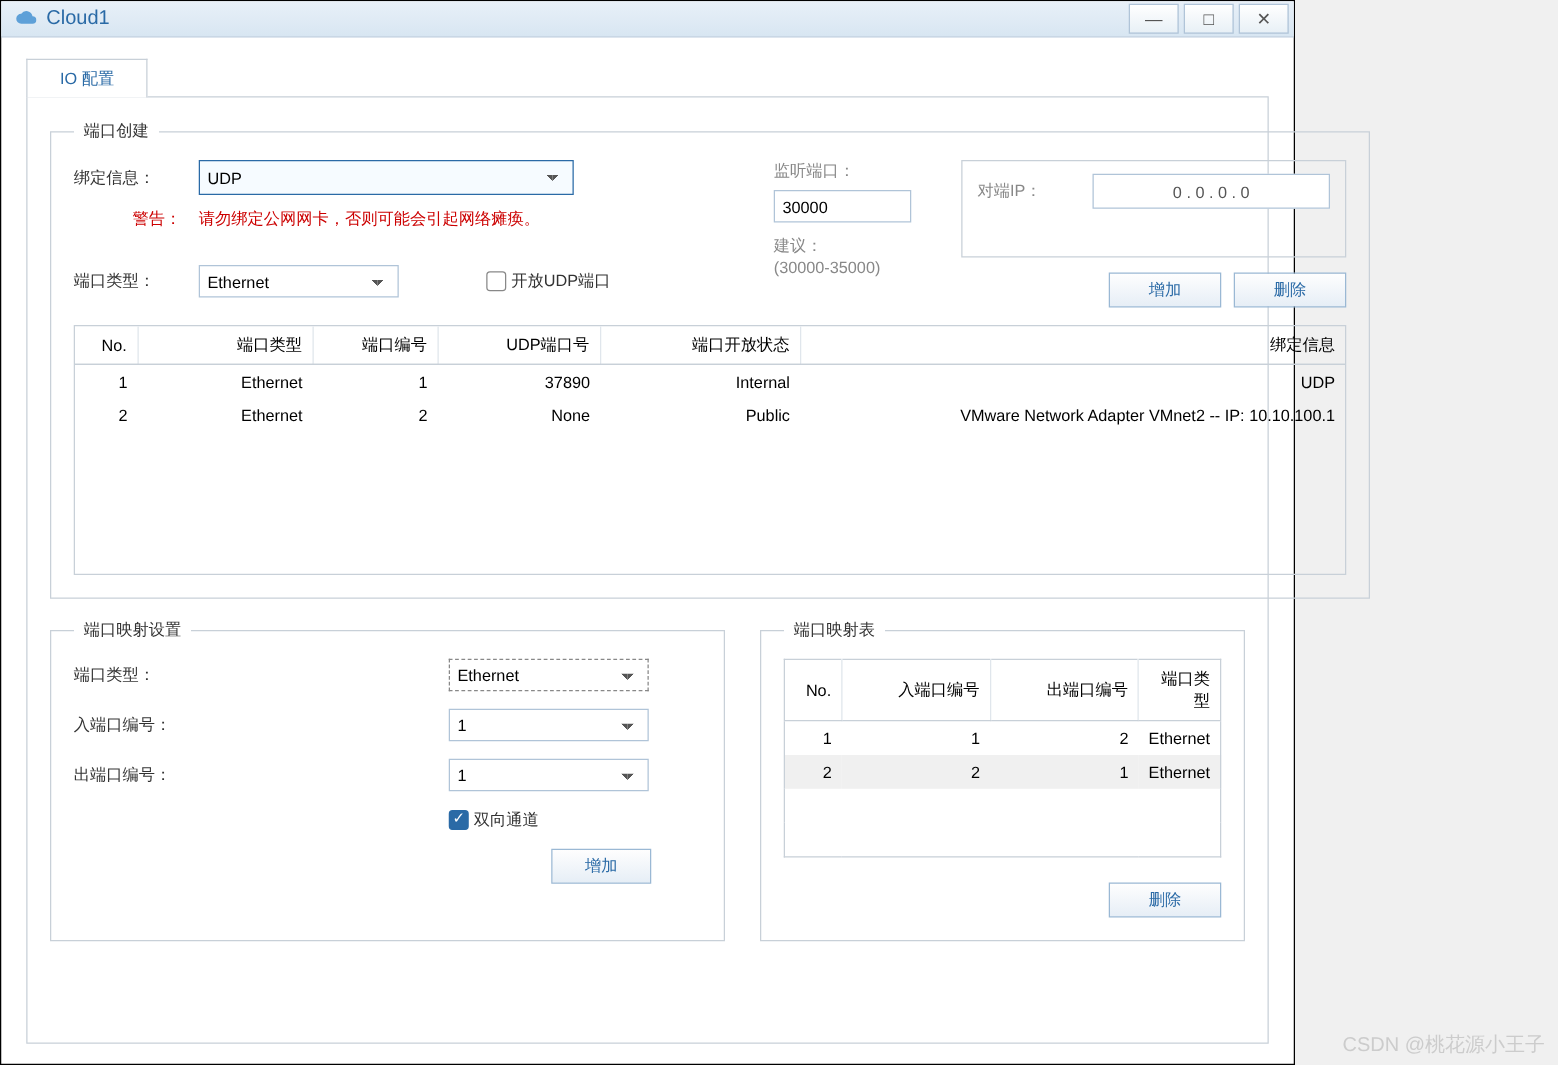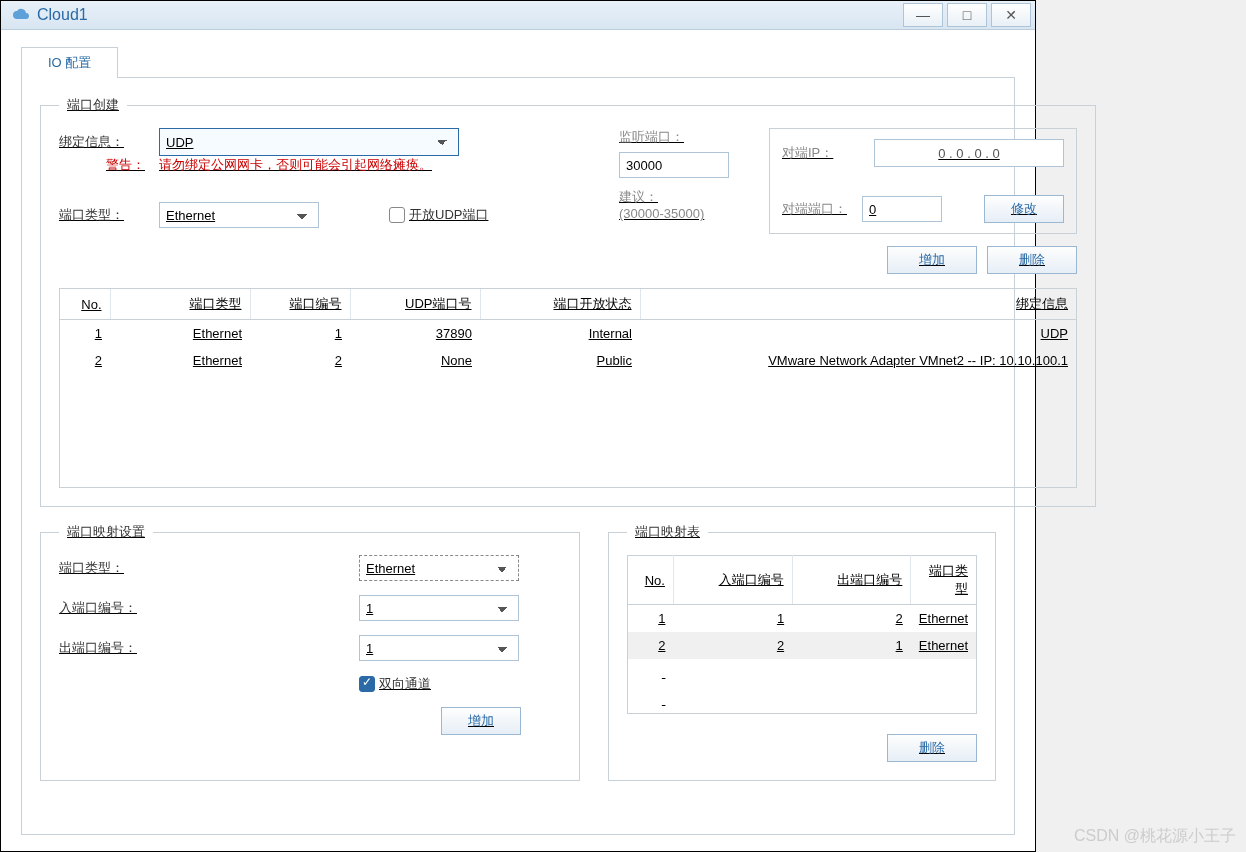--- a/index.html
+++ b/index.html
@@ -6,21 +6,21 @@
 body { margin: 0; background: #f0f0f0; width: 1246px; height: 852px; }
 .window { width: 1036px; height: 852px; background: #fff; border: 1px solid #000000; display: flex; flex-direction: column; }
 .titlebar { height: 34px; background: linear-gradient(#e8f0f8,#d8e6f2); display: flex; align-items: center; padding: 0 4px; border-bottom: 1px solid #bcd; }
 .titlebar .icon { width: 20px; height: 20px; margin: 0 6px; display: inline-flex; }
 .titlebar .title { color: #2a6aa6; font-size: 16px; flex: 1; }
 .win-controls { display: flex; gap: 4px; }
 .win-btn { width: 40px; height: 24px; border: 1px solid #b0c4d8; background: linear-gradient(#fff,#e8f0f6); display: flex; align-items: center; justify-content: center; cursor: pointer; color: #555; font-size: 14px; }
 .content { flex: 1; padding: 16px 20px; }
 .tab-area { display: flex; }
 .tab { border: 1px solid #c8d0d8; border-bottom: none; padding: 6px 26px; background: #fff; color: #2a6aa6; position: relative; top: 1px; z-index: 2; }
-.pane { border: 1px solid #c8d0d8; background: #fff; padding: 18px; height: 758px; text-decoration: underline; }
+.pane { border: 1px solid #c8d0d8; background: #fff; padding: 18px; height: 758px; }
 fieldset.group { border: 1px solid #c8d0d8; padding: 14px 18px 18px 18px; margin: 0; }
 fieldset.group > legend { padding: 0 8px; color: #333; }
 .row-flex { display: flex; align-items: center; }
 .lbl { color: #333; }
 .warn { color: #c00; }
 select, input[type=text] { border: 1px solid #b0c4d8; background: #fff; padding: 3px 6px; height: 26px; }
 select { appearance: none; -webkit-appearance: none; background-image: linear-gradient(45deg, transparent 50%, #555 50%), linear-gradient(135deg, #555 50%, transparent 50%); background-position: calc(100% - 16px) 11px, calc(100% - 11px) 11px; background-size: 5px 5px, 5px 5px; background-repeat: no-repeat; padding-right: 28px; }
 .sel-main { width: 300px; border: 1px solid #2a6aa6; height: 28px; background-color:#f6fbff; }
 .sel-sm { width: 160px; }
 .btn { width: 80px; height: 28px; border: 1px solid #9ab8d4; background: linear-gradient(#fefefe,#e6eef6); color: #2a6aa6; cursor: pointer; }
@@ -62,21 +62,21 @@
       <div class="tab">IO 配置</div>
     </div>
     <div class="pane">
 
       <fieldset class="group" style="margin-bottom:16px;">
         <legend>端口创建</legend>
 
         <div style="display:flex;">
 
           <div style="width:560px;">
-            <div class="row-flex" style="">
+            <div class="row-flex" style="margin-bottom:10px;">
               <span class="lbl" style="width:100px;">绑定信息：</span>
               <select class="sel-main"><option>UDP</option></select>
             </div>
             <div class="row-flex" style="margin-bottom:28px;">
               <span class="warn" style="width:100px;text-align:right;padding-right:14px;">警告：</span>
               <span class="warn">请勿绑定公网网卡，否则可能会引起网络瘫痪。</span>
             </div>
             <div class="row-flex">
               <span class="lbl" style="width:100px;">端口类型：</span>
               <select class="sel-sm"><option>Ethernet</option></select>
@@ -93,26 +93,20 @@
             <div class="gray-lbl">(30000-35000)</div>
           </div>
 
           <div style="flex:1;">
             <div class="portbox">
               <div class="row-flex" style="margin-bottom:28px;gap:12px;">
                 <span class="gray-lbl" style="width:80px;">对端IP：</span>
                 <div class="ip-field">
                     <span>0   .   0   .   0   .   0</span>
                   </div>
-              </div>
-              <div class="row-flex">
-                <span class="gray-lbl" style="width:80px;">对端端口：</span>
-                <input type="text" style="width: 80px;" value="0">
-                <span style="flex:1;"></span>
-                <button class="btn">修改</button>
               </div>
             </div>
             <div class="row-flex" style="justify-content:flex-end;gap:10px;margin-top:12px;">
               <button class="btn btn-wide">增加</button>
               <button class="btn btn-wide">删除</button>
             </div>
           </div>
         </div>
 
         <div style="border:1px solid #c8d0d8;margin-top:14px;height:200px;overflow:auto;">

